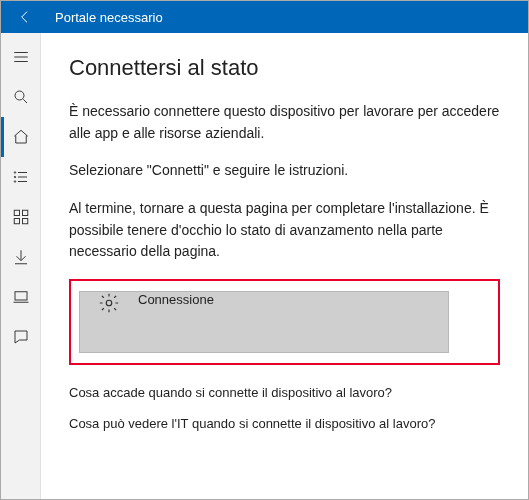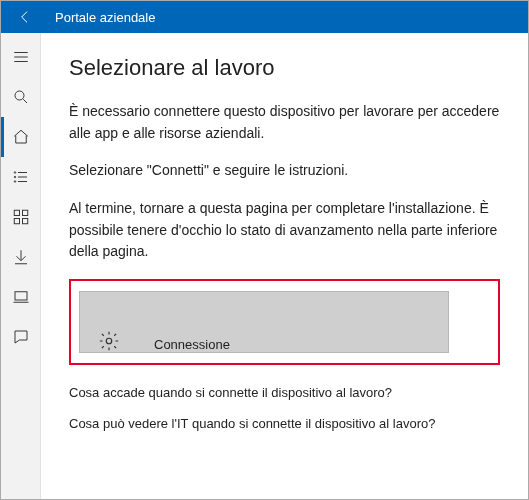--- a/index.html
+++ b/index.html
@@ -11,36 +11,36 @@
   .title { font-size: 13px; margin-left: 14px; }
   .body { flex: 1; display: flex; overflow: hidden; }
   .sidebar { width: 40px; background: #f2f2f2; border-right: 1px solid #e1e1e1; display: flex; flex-direction: column; align-items: center; padding-top: 4px; }
   .sbtn { width: 40px; height: 40px; display: flex; align-items: center; justify-content: center; cursor: pointer; color: #333; }
   .sbtn.active { border-left: 3px solid #0067b8; padding-right: 3px; }
   .sbtn svg { width: 18px; height: 18px; stroke: #333; stroke-width: 1.3; fill: none; }
   .content { flex: 1; padding: 22px 28px 10px 28px; overflow-y: auto; color: #222; }
   .content h1 { font-size: 22px; font-weight: 400; margin-bottom: 20px; }
   .content p { font-size: 14px; line-height: 1.55; margin-bottom: 16px; color: #222; }
   .connect-wrap { border: 2px solid #e8002a; padding: 10px 8px 10px 8px; margin-bottom: 20px; width: 100%; }
-  .connect-btn { width: 370px; max-width: 100%; height: 62px; background: #cfcfcf; border: 1px solid #b7b7b7; display: flex; align-items: flex-end; cursor: pointer; padding-left: 18px; gap: 34px; }
+  .connect-btn { width: 370px; max-width: 100%; height: 62px; background: #cfcfcf; border: 1px solid #b7b7b7; display: flex; align-items: flex-start; cursor: pointer; padding-left: 18px; gap: 18px; }
   .connect-btn svg { width: 22px; height: 22px; stroke: #333; stroke-width: 1.3; fill: none; }
   .connect-btn span { font-size: 13px; color: #222; }
   .link { font-size: 13px; color: #222; display: block; margin-bottom: 16px; cursor: pointer; }
 </style>
 </head>
 <body>
 
 <div class="frame">
   <div class="titlebar">
     <div class="back">
       <svg viewBox="0 0 24 24">
           <path d="M15 4 L7 12 L15 20"></path>
         </svg>
     </div>
-    <div class="title">Portale aziendale</div>
+    <div class="title">Portale necessario</div>
   </div>
   <div class="body">
     <div class="sidebar">
       <div class="sbtn">
         <svg viewBox="0 0 24 24">
             <path d="M3 6h18M3 12h18M3 18h18"></path>
           </svg>
       </div>
       <div class="sbtn">
         <svg viewBox="0 0 24 24">
@@ -83,24 +83,24 @@
             <path d="M2 19h20"></path>
           </svg>
       </div>
       <div class="sbtn">
         <svg viewBox="0 0 24 24">
             <path d="M4 4h16v12H10l-6 4V4z"></path>
           </svg>
       </div>
     </div>
     <div class="content">
-      <h1>Selezionare al lavoro</h1>
+      <h1>Connettersi al stato</h1>
       <p>È necessario connettere questo dispositivo per lavorare per accedere alle app e alle risorse aziendali.</p>
       <p>Selezionare "Connetti" e seguire le istruzioni.</p>
-      <p>Al termine, tornare a questa pagina per completare l'installazione. È possibile tenere d'occhio lo stato di avanzamento nella parte inferiore della pagina.</p>
+      <p>Al termine, tornare a questa pagina per completare l'installazione. È possibile tenere d'occhio lo stato di avanzamento nella parte necessario della pagina.</p>
       <div class="connect-wrap">
         <div class="connect-btn">
           <svg viewBox="0 0 24 24">
             <circle cx="12" cy="12" r="3"></circle>
             <path d="M12 2v3M12 19v3M4.2 4.2l2.1 2.1M17.7 17.7l2.1 2.1M2 12h3M19 12h3M4.2 19.8l2.1-2.1M17.7 6.3l2.1-2.1"></path>
           </svg>
           <span>Connessione</span>
         </div>
       </div>
       <span class="link">Cosa accade quando si connette il dispositivo al lavoro?</span>

